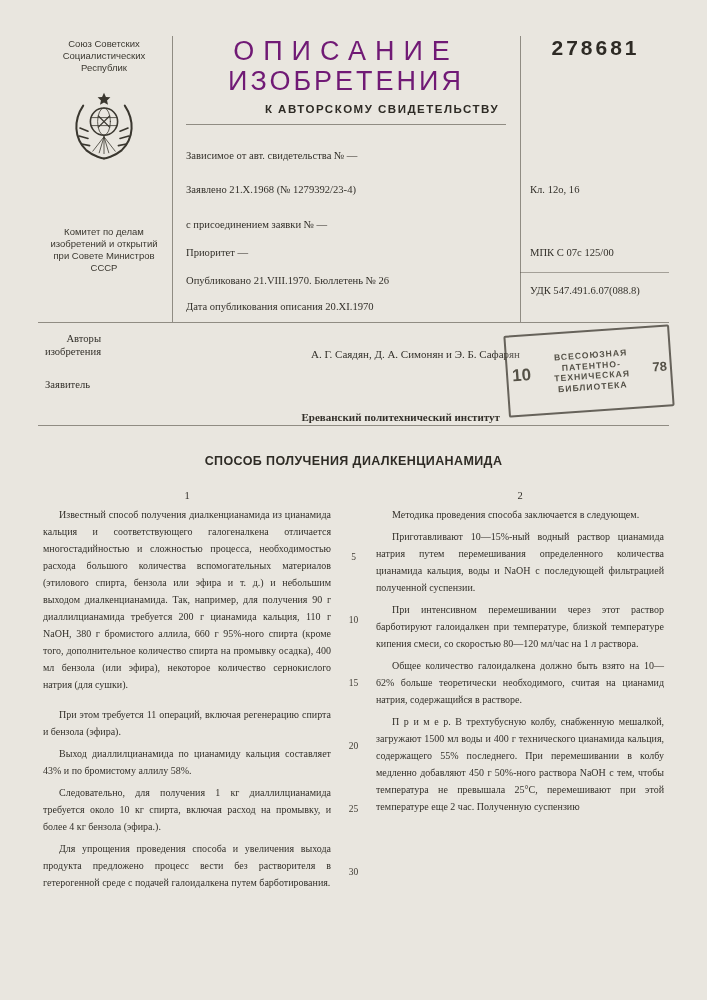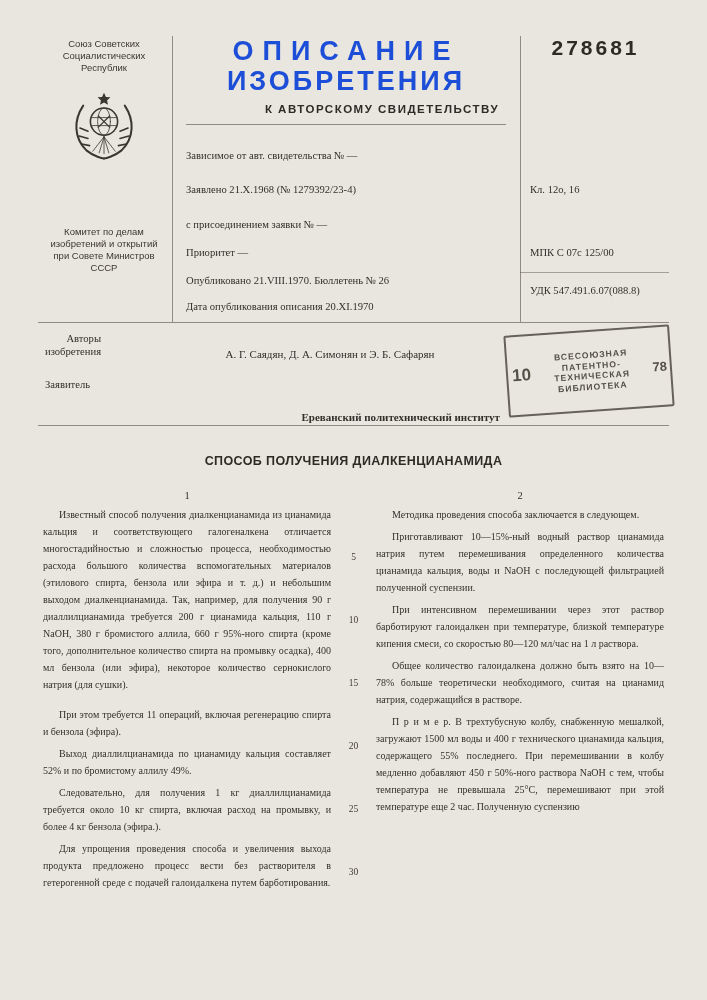--- a/index.html
+++ b/index.html
@@ -16,31 +16,31 @@
   #hline1{top:322px;} #hline2{top:425px;}
   #center-rule{position:absolute;left:186px;width:320px;height:1px;background:#55504699;top:124px;}
   #right-rule{position:absolute;left:520px;width:149px;height:1px;background:#55504677;top:272px;}
   
   .org{white-space:pre-line;text-align:center;font-size:9.5px;line-height:12px;font-family:"Liberation Sans",sans-serif;color:#3a372f;}
   #org-top{left:42px;top:38px;width:124px;}
   #org-bottom{left:40px;top:226px;width:128px;}
   #emblem{left:64px;top:88px;width:80px;height:80px;}
   #emblem svg{display:block;}
   
-  .doc-word{left:172px;width:348px;text-align:center;font-family:"Liberation Sans",sans-serif;font-weight:bold;color:#1d4ed8;}
+  .doc-word{left:172px;width:348px;text-align:center;font-family:"Liberation Sans",sans-serif;font-weight:normal;color:#701a75;}
   #title1{top:36px;font-size:27px;letter-spacing:9px;}
   #title2{top:66px;font-size:27px;letter-spacing:3px;}
   #subtitle{top:103px;left:172px;width:348px;text-align:center;font-family:"Liberation Sans",sans-serif;font-weight:bold;font-size:11.5px;letter-spacing:1.5px;color:#2e2b25;margin-left:36px;}
   .biblio{left:186px;width:328px;font-size:10.6px;color:#33302a;}
   
   #patent-number{left:522px;width:147px;top:36px;text-align:center;font-family:"Liberation Sans",sans-serif;font-weight:bold;font-size:21px;letter-spacing:3px;color:#2e2b25;}
   .right-field{left:530px;width:139px;font-size:10.6px;color:#33302a;}
   
   .label{left:45px;font-size:10.6px;white-space:pre-line;line-height:13px;text-align:right;}
-  #authors-names{left:140px;width:380px;top:348px;text-align:center;font-size:11px;}
+  #authors-names{left:140px;width:380px;top:348px;text-align:right;font-size:11px;}
   #applicant-name{left:140px;width:360px;top:411px;text-align:right;font-size:11px;font-weight:bold;}
   
   #stamp{left:506px;top:330px;width:162px;height:78px;transform:rotate(-4deg);
     border:2px solid rgba(58,54,44,.75);border-radius:2px;
     display:flex;align-items:center;justify-content:space-between;
     color:rgba(58,54,44,.85);font-family:"Liberation Sans",sans-serif;background:rgba(233,230,223,.2);}
   #stamp .num-left{font-size:17px;font-weight:bold;padding-left:4px;}
   #stamp .num-right{font-size:13px;font-weight:bold;padding-right:3px;}
   #stamp .stamp-lines{flex:1;text-align:center;font-weight:bold;font-size:8.6px;line-height:10.5px;letter-spacing:1px;}
   
@@ -116,36 +116,36 @@
 </div>
 
 <div class="abs" id="doc-title">СПОСОБ ПОЛУЧЕНИЯ ДИАЛКЕНЦИАНАМИДА</div>
 
 <div id="body-grid">
   <div>
     <div class="col-head">1</div>
     <div id="col1-text">
         <p class="para">Известный способ получения диалкенцианамида из цианамида кальция и соответствующего галогеналкена отличается многостадийностью и сложностью процесса, необходимостью расхода большого количества вспомогательных материалов (этилового спирта, бензола или эфира и т. д.) и небольшим выходом диалкенцианамида. Так, например, для получения 90 г диаллилцианамида требуется 200 г цианамида кальция, 110 г NaOH, 380 г бромистого аллила, 660 г 95%-ного спирта (кроме того, дополнительное количество спирта на промывку осадка), 400 мл бензола (или эфира), некоторое количество сернокислого натрия (для сушки).</p>
         <p class="para">При этом требуется 11 операций, включая регенерацию спирта и бензола (эфира).</p>
-        <p class="para">Выход диаллилцианамида по цианамиду кальция составляет 52% и по бромистому аллилу 49%.</p>
+        <p class="para">Выход диаллилцианамида по цианамиду кальция составляет 43% и по бромистому аллилу 58%.</p>
         <p class="para">Следовательно, для получения 1 кг диаллилцианамида требуется около 10 кг спирта, включая расход на промывку, и более 4 кг бензола (эфира.).</p>
         <p class="para">Для упрощения проведения способа и увеличения выхода продукта предложено процесс вести без растворителя в гетерогенной среде с подачей галоидалкена путем барботирования.</p>
       </div>
   </div>
   <div id="line-numbers">
       <span class="linenum">5</span>
       <span class="linenum">10</span>
       <span class="linenum">15</span>
       <span class="linenum">20</span>
       <span class="linenum">25</span>
       <span class="linenum">30</span>
     </div>
   <div>
     <div class="col-head">2</div>
     <div id="col2-text">
         <p class="para">Методика проведения способа заключается в следующем.</p>
         <p class="para">Приготавливают 10—15%-ный водный раствор цианамида натрия путем перемешивания определенного количества цианамида кальция, воды и NaOH с последующей фильтрацией полученной суспензии.</p>
         <p class="para">При интенсивном перемешивании через этот раствор барботируют галоидалкен при температуре, близкой температуре кипения смеси, со скоростью 80—120 мл/час на 1 л раствора.</p>
-        <p class="para">Общее количество галоидалкена должно быть взято на 10—78% больше теоретически необходимого, считая на цианамид натрия, содержащийся в растворе.</p>
+        <p class="para">Общее количество галоидалкена должно быть взято на 10—62% больше теоретически необходимого, считая на цианамид натрия, содержащийся в растворе.</p>
         <p class="para">П р и м е р. В трехтубусную колбу, снабженную мешалкой, загружают 1500 мл воды и 400 г технического цианамида кальция, содержащего 55% последнего. При перемешивании в колбу медленно добавляют 450 г 50%-ного раствора NaOH с тем, чтобы температура не превышала 25°С, перемешивают при этой температуре еще 2 час. Полученную суспензию</p>
       </div>
   </div>
 </div>
 
 </body></html>

